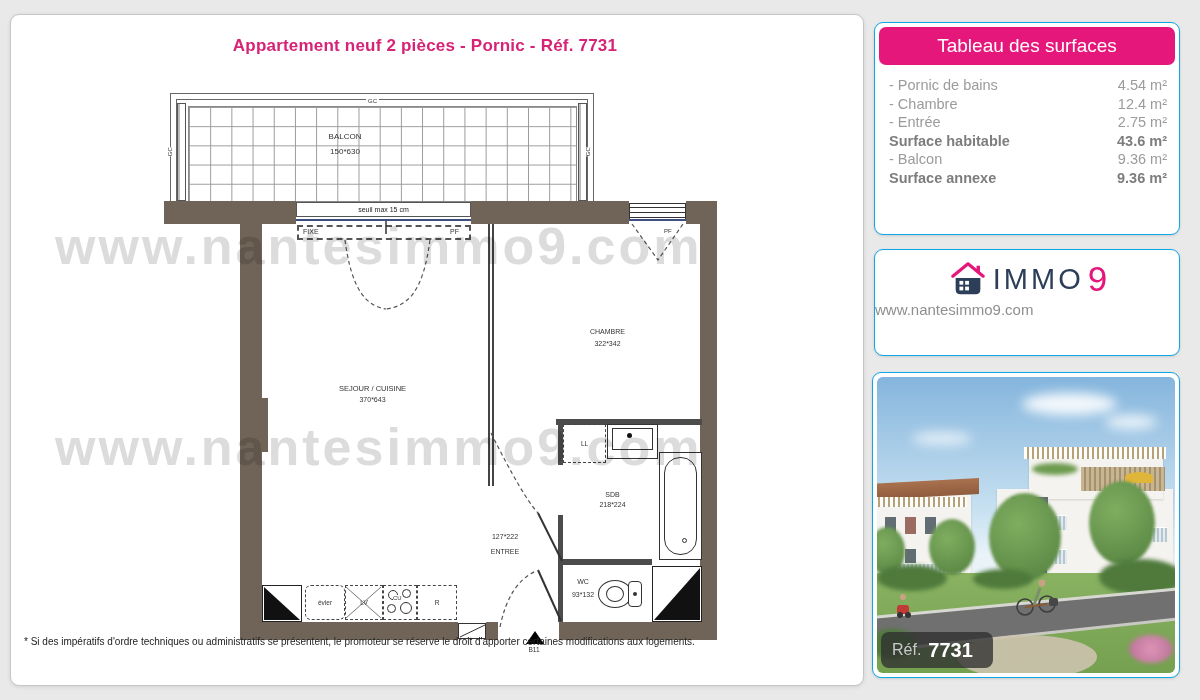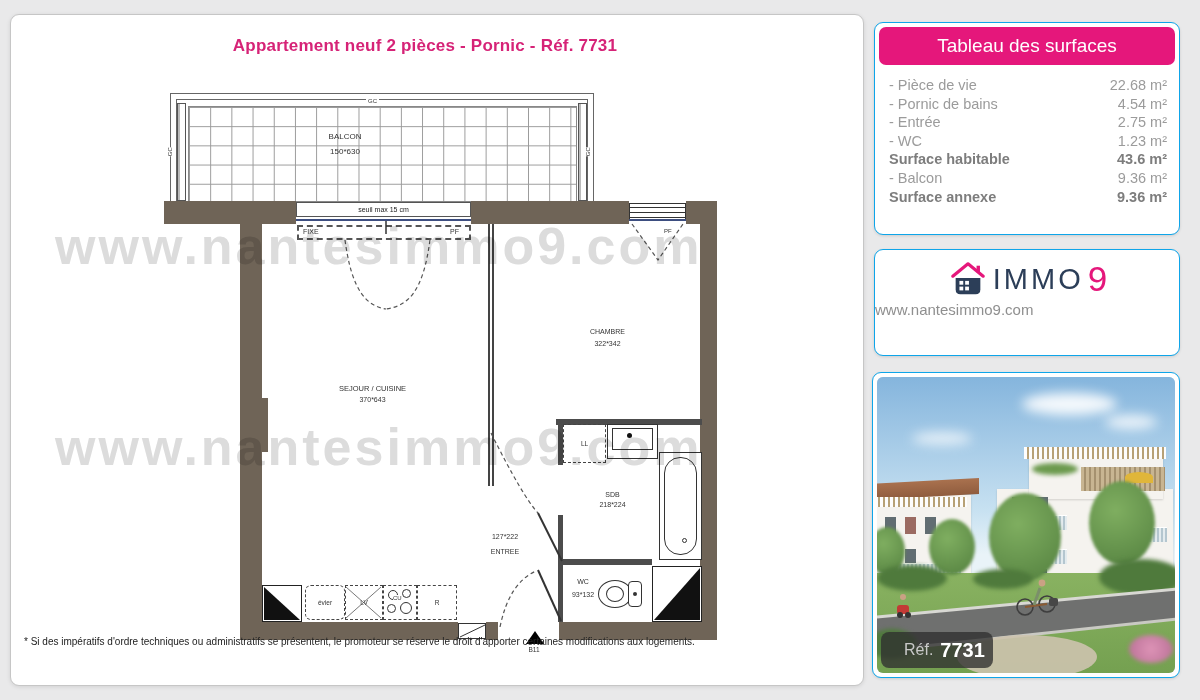--- a/index.html
+++ b/index.html
@@ -95,21 +95,21 @@
   .tree { position:absolute; border-radius:50%; filter:blur(1.5px);
     background:radial-gradient(circle at 40% 35%, #7fae60, #527f3e); }
   .bush { position:absolute; border-radius:50%; filter:blur(2px); background:#4f7a3c; }
   .lawn { position:absolute; left:0; top:196px; width:300px; height:102px;
     background:linear-gradient(#89b261,#74a050); }
   .flowers { position:absolute; border-radius:50%; filter:blur(2px);
     background:radial-gradient(circle,#dd93b6,#b86f95); }
   .ref-badge { position:absolute; left:4px; bottom:5px; width:112px; height:36px;
     background:rgba(48,48,48,.78); border-radius:8px; display:flex; align-items:center;
     padding-left:11px; gap:7px; z-index:5; }
-  .ref-label { color:#c9c9c9; font-size:16px;margin-left:12px; }
+  .ref-label { color:#c9c9c9; font-size:16px; }
   .ref-value { color:#fff; font-size:20px; font-weight:bold; }
 </style>
 </head>
 <body>
 
 <div class="page">
 
   <div class="main-panel"></div>
 
   <div class="page-title">Appartement neuf 2 pièces - Pornic - Réf. 7731</div>
@@ -223,34 +223,30 @@
       <line x1="346" y1="587" x2="381" y2="618" stroke="#555" stroke-width="0.8"></line>
       <line x1="381" y1="587" x2="346" y2="618" stroke="#555" stroke-width="0.8"></line>
       <line x1="460" y1="637" x2="485" y2="625" stroke="#333" stroke-width="1"></line>
     </svg>
   </div>
 
   <div class="card surfaces-card">
     <div class="surfaces-header">Tableau des surfaces</div>
     <div class="surface-rows">
       <div class="srow">
-          <span>- Pièce de vie</span>
-          <span>22.68 m²</span>
-        </div>
-      <div class="srow">
           <span>- Pornic de bains</span>
           <span>4.54 m²</span>
+        </div>
+      <div class="srow">
+          <span>- Chambre</span>
+          <span>12.4 m²</span>
         </div>
       <div class="srow">
           <span>- Entrée</span>
           <span>2.75 m²</span>
-        </div>
-      <div class="srow">
-          <span>- WC</span>
-          <span>1.23 m²</span>
         </div>
       <div class="srow bold">
           <span>Surface habitable</span>
           <span>43.6 m²</span>
         </div>
       <div class="srow">
           <span>- Balcon</span>
           <span>9.36 m²</span>
         </div>
       <div class="srow bold">

